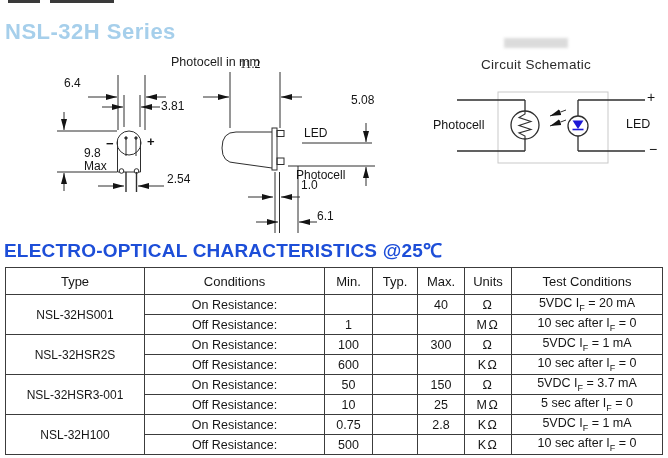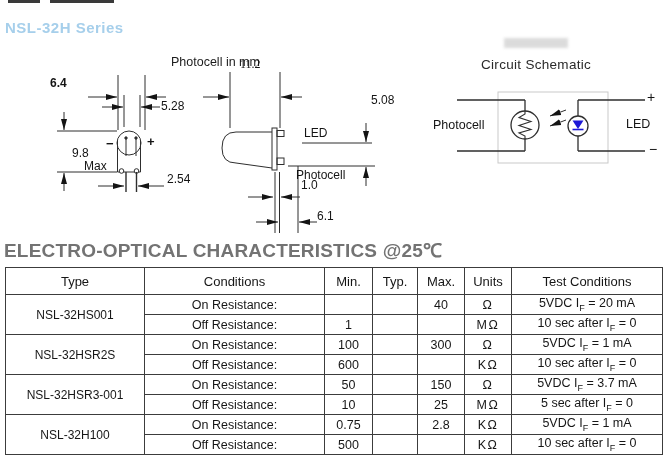--- a/index.html
+++ b/index.html
@@ -3,32 +3,32 @@
 <meta charset="utf-8">
 <style>
   html,body { margin:0; padding:0; }
   body {
     width:668px; height:458px; position:relative; overflow:hidden;
     background:#ffffff; color:#1a1a1a;
     font-family:"Liberation Sans", sans-serif;
   }
   .abs { position:absolute; white-space:nowrap; }
   .page-title {
-    left:5px; top:19px; font-size:15px; font-weight:bold;
+    left:5px; top:19px; font-size:22px; font-weight:bold;
     letter-spacing:0.5px; color:var(--color-title_blue,#a6cfeb);
   }
   .dims-note { left:171px; top:55px; font-size:12.5px; color:#1c1c1c; }
   .dim-label { font-size:12px; color:#141414; }
   .sign-label { font-size:13px; font-weight:bold; color:#141414; }
   .schem-title { left:481px; top:57px; font-size:13.5px; color:#2a2a2a; letter-spacing:0.3px; }
   .schem-label { font-size:12.5px; color:#141414; }
   .schem-sign { font-size:14px; color:#141414; }
   .section-heading {
     left:4px; top:237px; font-size:19px; font-weight:bold;
-    letter-spacing:0.2px; color:#737373;
+    letter-spacing:0.2px; color:#1d4ed8;
   }
   .artifact { position:absolute; background:#3a3a3a; }
   .smudge { position:absolute; background:#c4c4c4; filter:blur(1.5px); opacity:0.6; }
   svg.drawing { position:absolute; left:0; top:0; pointer-events:none; }
 
   table.eo-table {
     position:absolute; left:5px; top:267px; width:657px;
     border-collapse:collapse; table-layout:fixed;
     font-size:12.5px; color:#161616;
   }
@@ -104,30 +104,30 @@
       <circle cx="578" cy="126" r="10"></circle>
       <path d="M572.5,120.5 L583.5,120.5 L578,129 Z" stroke="none" style="fill:var(--color-led_blue,#1c17d6)"></path>
       <line x1="572.5" y1="129.5" x2="583.5" y2="129.5" style="stroke:var(--color-led_blue,#1c17d6)" stroke-width="1.6"></line>
     </g>
   </g>
 </svg>
 
 <div class="abs page-title">NSL-32H Series</div>
 <div class="abs dims-note">Photocell in mm</div>
 
-<div class="abs dim-label" style="left:50px; top:76px;font-weight:bold;">6.4</div>
-<div class="abs dim-label" style="left:161px; top:99px;">5.28</div>
-<div class="abs dim-label" style="left:72px; top:146px;">9.8</div>
+<div class="abs dim-label" style="left:64px; top:76px;">6.4</div>
+<div class="abs dim-label" style="left:161px; top:99px;">3.81</div>
+<div class="abs dim-label" style="left:84px; top:146px;">9.8</div>
 <div class="abs dim-label" style="left:84px; top:159px;">Max</div>
 <div class="abs dim-label" style="left:167px; top:172px;">2.54</div>
 <div class="abs sign-label" style="left:106px; top:136px;">−</div>
 <div class="abs sign-label" style="left:147px; top:134px;">+</div>
 
 <div class="abs dim-label" style="left:240px; top:57px;font-family:Liberation Serif, serif;">11.2</div>
-<div class="abs dim-label" style="left:351px; top:93px;margin-left:20px;">5.08</div>
+<div class="abs dim-label" style="left:351px; top:93px;">5.08</div>
 <div class="abs dim-label" style="left:304px; top:126px;">LED</div>
 <div class="abs dim-label" style="left:296px; top:168px;">Photocell</div>
 <div class="abs dim-label" style="left:301px; top:178px;">1.0</div>
 <div class="abs dim-label" style="left:317px; top:209px;">6.1</div>
 
 <div class="abs schem-title">Circuit Schematic</div>
 <div class="abs schem-label" style="left:433px; top:118px;">Photocell</div>
 <div class="abs schem-label" style="left:626px; top:117px;">LED</div>
 <div class="abs schem-sign" style="left:647px; top:89px;">+</div>
 <div class="abs schem-sign" style="left:649px; top:141px;">−</div>

